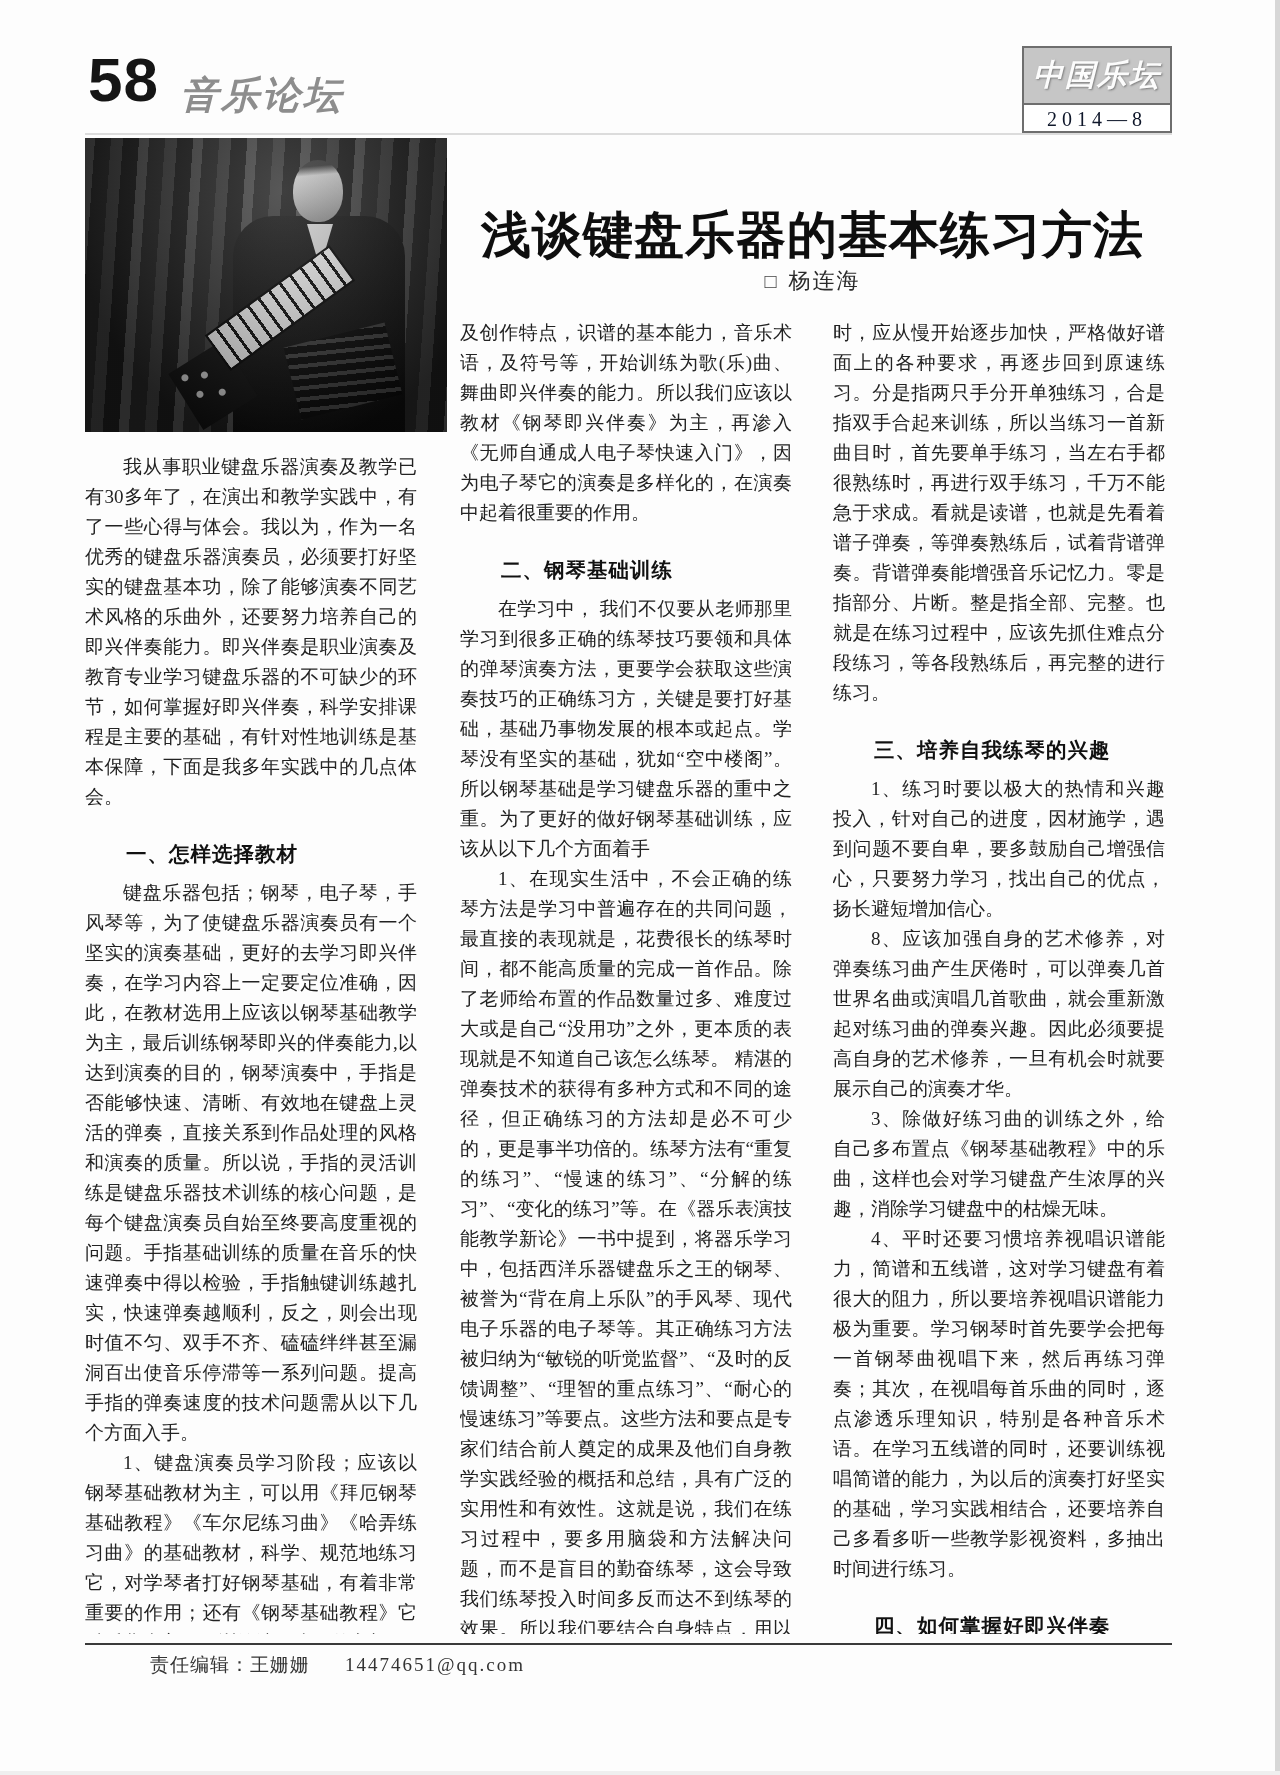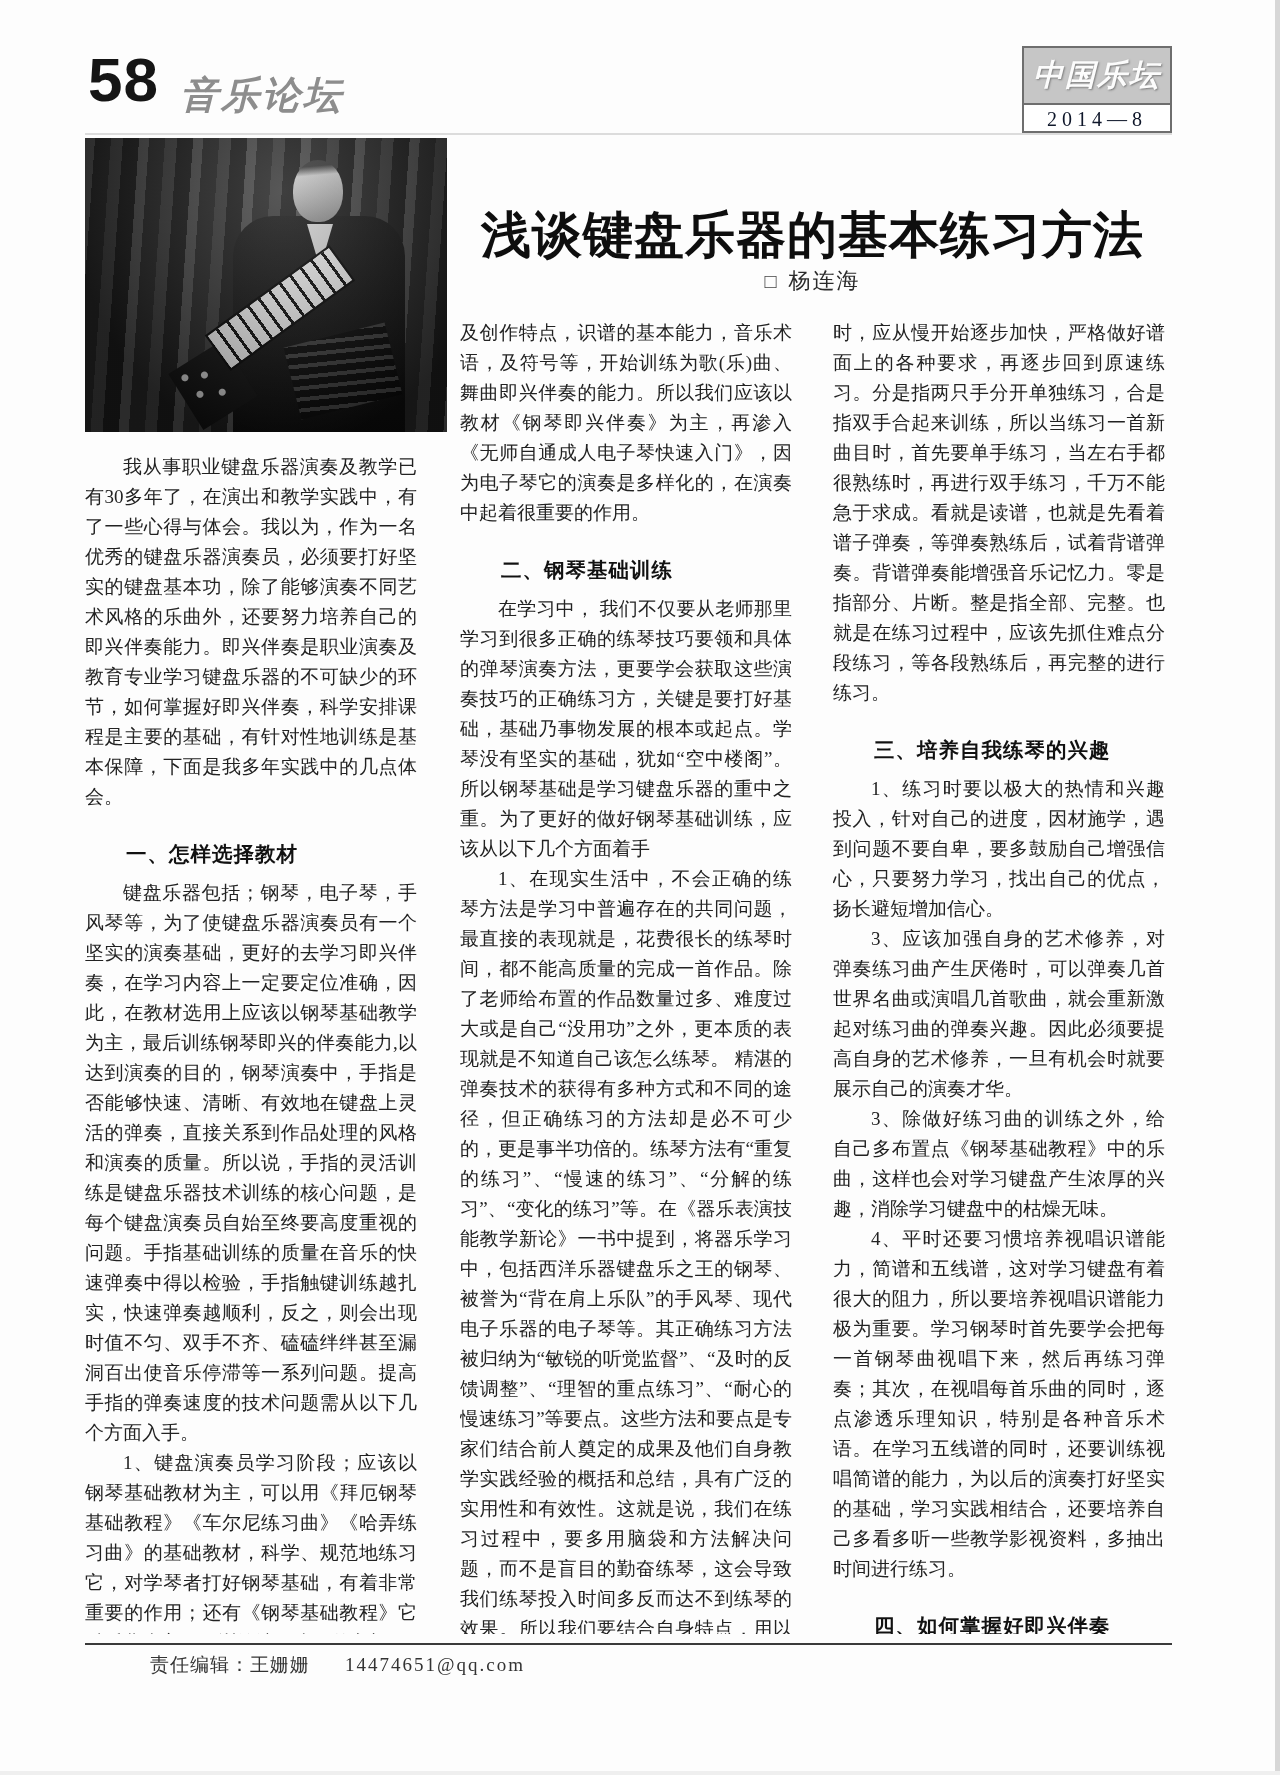--- a/index.html
+++ b/index.html
@@ -111,21 +111,21 @@
   <div class="col col-2">
       <p class="cont">及创作特点，识谱的基本能力，音乐术语，及符号等，开始训练为歌(乐)曲、舞曲即兴伴奏的能力。所以我们应该以教材《钢琴即兴伴奏》为主，再渗入《无师自通成人电子琴快速入门》，因为电子琴它的演奏是多样化的，在演奏中起着很重要的作用。</p>
       <div class="heading">二、钢琴基础训练</div>
       <p>在学习中， 我们不仅要从老师那里学习到很多正确的练琴技巧要领和具体的弹琴演奏方法，更要学会获取这些演奏技巧的正确练习方，关键是要打好基础，基础乃事物发展的根本或起点。学琴没有坚实的基础，犹如“空中楼阁”。所以钢琴基础是学习键盘乐器的重中之重。为了更好的做好钢琴基础训练，应该从以下几个方面着手</p>
       <p>1、在现实生活中，不会正确的练琴方法是学习中普遍存在的共同问题，最直接的表现就是，花费很长的练琴时间，都不能高质量的完成一首作品。除了老师给布置的作品数量过多、难度过大或是自己“没用功”之外，更本质的表现就是不知道自己该怎么练琴。 精湛的弹奏技术的获得有多种方式和不同的途径，但正确练习的方法却是必不可少的，更是事半功倍的。练琴方法有“重复的练习”、“慢速的练习”、“分解的练习”、“变化的练习”等。在《器乐表演技能教学新论》一书中提到，将器乐学习中，包括西洋乐器键盘乐之王的钢琴、被誉为“背在肩上乐队”的手风琴、现代电子乐器的电子琴等。其正确练习方法被归纳为“敏锐的听觉监督”、“及时的反馈调整”、“理智的重点练习”、“耐心的慢速练习”等要点。这些方法和要点是专家们结合前人奠定的成果及他们自身教学实践经验的概括和总结，具有广泛的实用性和有效性。这就是说，我们在练习过程中，要多用脑袋和方法解决问题，而不是盲目的勤奋练琴，这会导致我们练琴投入时间多反而达不到练琴的效果。所以我们要结合自身特点，用以上提出的正确练琴方法来提高弹奏技能。从而更准确的把握好每一首音乐作品。</p>
     </div>
   <div class="col col-3">
       <p class="cont">时，应从慢开始逐步加快，严格做好谱面上的各种要求，再逐步回到原速练习。分是指两只手分开单独练习，合是指双手合起来训练，所以当练习一首新曲目时，首先要单手练习，当左右手都很熟练时，再进行双手练习，千万不能急于求成。看就是读谱，也就是先看着谱子弹奏，等弹奏熟练后，试着背谱弹奏。背谱弹奏能增强音乐记忆力。零是指部分、片断。整是指全部、完整。也就是在练习过程中，应该先抓住难点分段练习，等各段熟练后，再完整的进行练习。</p>
       <div class="heading">三、培养自我练琴的兴趣</div>
       <p>1、练习时要以极大的热情和兴趣投入，针对自己的进度，因材施学，遇到问题不要自卑，要多鼓励自己增强信心，只要努力学习，找出自己的优点，扬长避短增加信心。</p>
-      <p>3、应该加强自身的艺术修养，对弹奏练习曲产生厌倦时，可以弹奏几首世界名曲或演唱几首歌曲，就会重新激起对练习曲的弹奏兴趣。因此必须要提高自身的艺术修养，一旦有机会时就要展示自己的演奏才华。</p>
+      <p>8、应该加强自身的艺术修养，对弹奏练习曲产生厌倦时，可以弹奏几首世界名曲或演唱几首歌曲，就会重新激起对练习曲的弹奏兴趣。因此必须要提高自身的艺术修养，一旦有机会时就要展示自己的演奏才华。</p>
       <p>3、除做好练习曲的训练之外，给自己多布置点《钢琴基础教程》中的乐曲，这样也会对学习键盘产生浓厚的兴趣，消除学习键盘中的枯燥无味。</p>
       <p>4、平时还要习惯培养视唱识谱能力，简谱和五线谱，这对学习键盘有着很大的阻力，所以要培养视唱识谱能力极为重要。学习钢琴时首先要学会把每一首钢琴曲视唱下来，然后再练习弹奏；其次，在视唱每首乐曲的同时，逐点渗透乐理知识，特别是各种音乐术语。在学习五线谱的同时，还要训练视唱简谱的能力，为以后的演奏打好坚实的基础，学习实践相结合，还要培养自己多看多听一些教学影视资料，多抽出时间进行练习。</p>
       <div class="heading">四、如何掌握好即兴伴奏</div>
       <p>电子琴是用电子手段产生或改变声音（在音量、音质等方面）的乐器，它以其自身丰富的音色、丰富的节奏，能使音乐的表现更加多样化。而我们有了钢琴学习基础，所以在电子琴学习中应该侧重于训练电子琴</p>
     </div>
 
   <div class="footer-rule"></div>
   <div class="footer">
     <span>责任编辑：王姗姗</span><span class="email">14474651@qq.com</span>
   </div>

